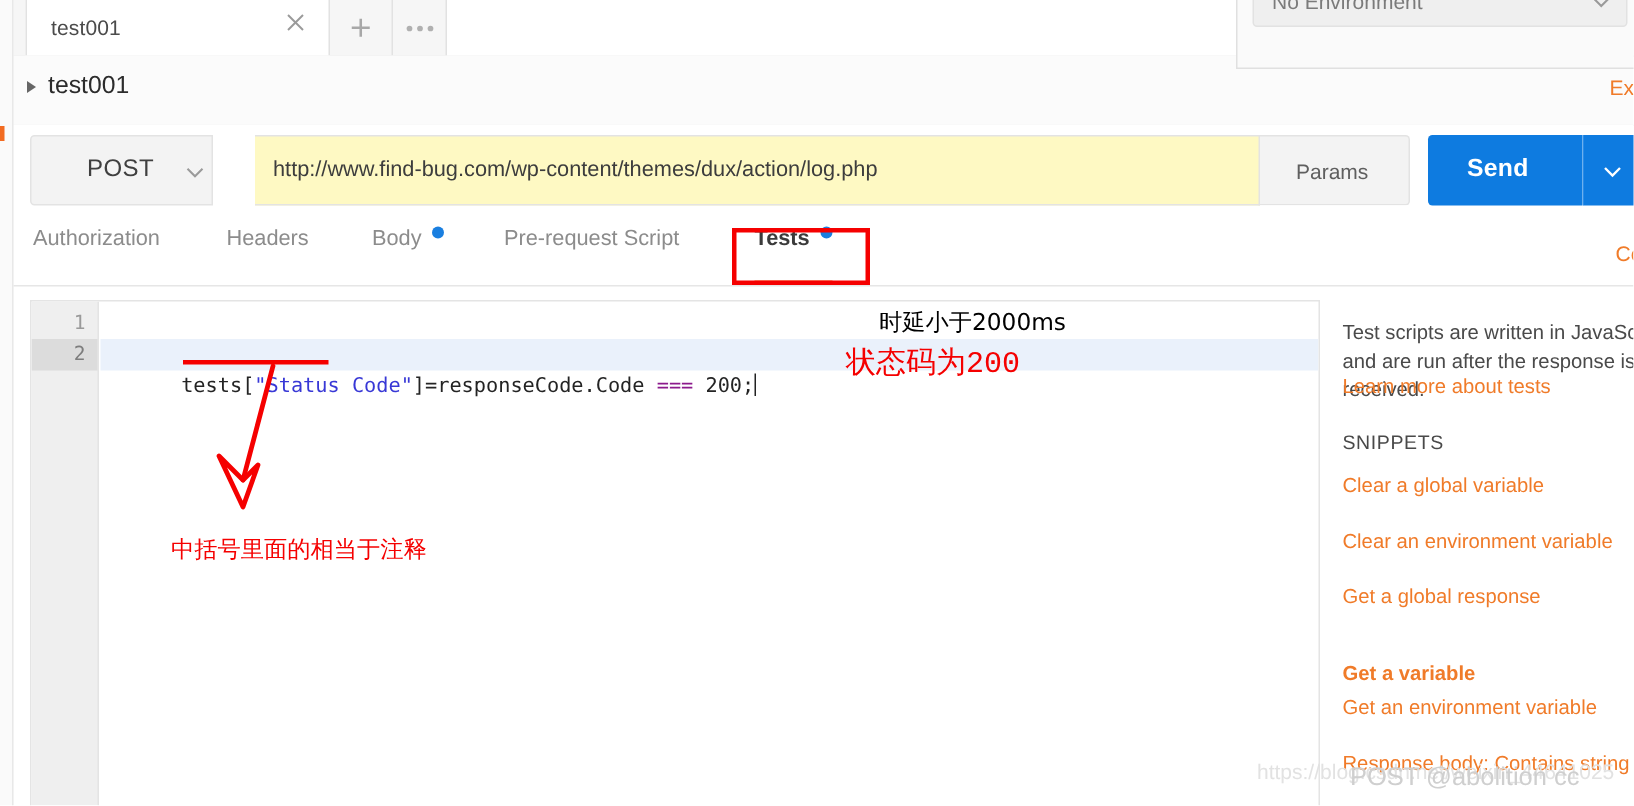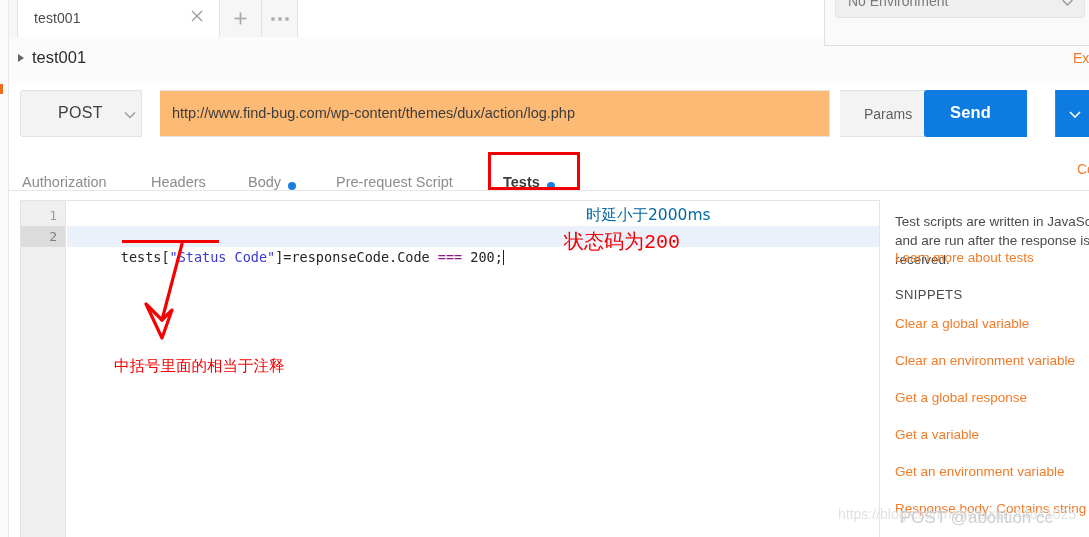--- a/index.html
+++ b/index.html
@@ -195,23 +195,23 @@
     letter-spacing: .3px;
   }
   .method-caret {
     position: absolute;
     left: 102px; top: 17px;
     width: 14px; height: 14px;
     color: #9b9b9b;
   }
   .url-box {
     position: absolute;
-    left: 152px; top: 7px;
+    left: 162px; top: 7px;
     width: 670px; height: 47px;
-    background: #fdba74;
+    background: #fef9c3;
     border: 1px solid #e3e3e3;
     border-left: none;
     box-sizing: border-box;
   }
   .url-text {
     position: absolute;
     left: 12px; top: 14px;
     font-size: 14.5px;
     color: #3d3d3d;
     white-space: nowrap;
@@ -228,21 +228,21 @@
     cursor: pointer;
   }
   .params-label {
     position: absolute;
     left: 24px; top: 15px;
     font-size: 14px;
     color: #5f5f5f;
   }
   .send-btn {
     position: absolute;
-    left: 916px; top: 7px;
+    left: 944px; top: 7px;
     width: 103px; height: 47px;
     background: #0e7be0;
     border-radius: 3px 0 0 3px;
     cursor: pointer;
   }
   .send-label {
     position: absolute;
     left: 26px; top: 13px;
     font-size: 16.5px;
     font-weight: bold;
@@ -271,21 +271,21 @@
     position: absolute;
     left: 8px; top: 151px;
     width: 1081px; height: 39px;
     background: #ffffff;
     border-bottom: 1px solid #e6e6e6;
   }
   .subtab {
     position: absolute;
     top: 0; height: 39px;
     display: flex;
-    align-items: flex-end;
+    align-items: flex-start;
     font-size: 14.5px;
     color: #8c8c8c;
     cursor: pointer;
     white-space: nowrap;
   }
   .subtab.active { color: #3b3b3b; font-weight: bold; }
   .subtab .dot {
     display: inline-block;
     width: 8px; height: 8px;
     border-radius: 50%;
@@ -384,21 +384,21 @@
   .anno-arrow {
     position: absolute;
     left: 110px; top: 238px;
     z-index: 25;
     pointer-events: none;
   }
   .anno-cn-1 {
     position: absolute;
     left: 586px; top: 205px;
     font-size: 15.5px;
-    color: #0369a1;
+    color: #000000;
     font-family: "DejaVu Sans", sans-serif;
     z-index: 25;
     white-space: nowrap;
   }
   .anno-cn-2 {
     position: absolute;
     left: 564px; top: 228px;
     font-size: 20px;
     color: #f50000;
     font-family: Liberation Mono, monospace;
@@ -602,21 +602,21 @@
   <div class="anno-cn-2">状态码为200</div>
   <div class="anno-cn-3">中括号里面的相当于注释</div>
 
   <div class="help-panel">
     <div class="help-desc">Test scripts are written in JavaScript, and are run after the response is received.</div>
     <div class="help-learn">Learn more about tests</div>
     <div class="help-snippets-title">SNIPPETS</div>
   <div class="snippet-item" style="top: 120px;">Clear a global variable</div>
       <div class="snippet-item" style="top: 157px;">Clear an environment variable</div>
       <div class="snippet-item" style="top: 194px;">Get a global response</div>
-      <div class="snippet-item" style="top: 231px;">Get a variable</div>
+      <div class="snippet-item" style="top: 245px; font-weight: bold;">Get a variable</div>
       <div class="snippet-item" style="top: 268px;">Get an environment variable</div>
       <div class="snippet-item" style="top: 305px;">Response body: Contains string</div>
     </div>
 
   <div class="wm-url">https://blog.csdn.net/weixin_44641025</div>
   <div class="wm-csdn">POST @abolition cc</div>
 
 </div>
 
 </body></html>

